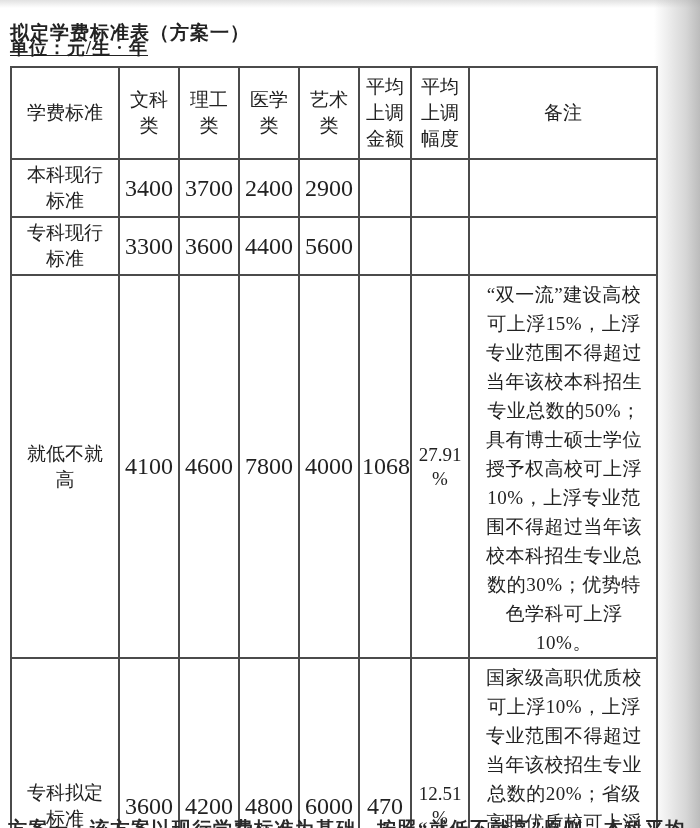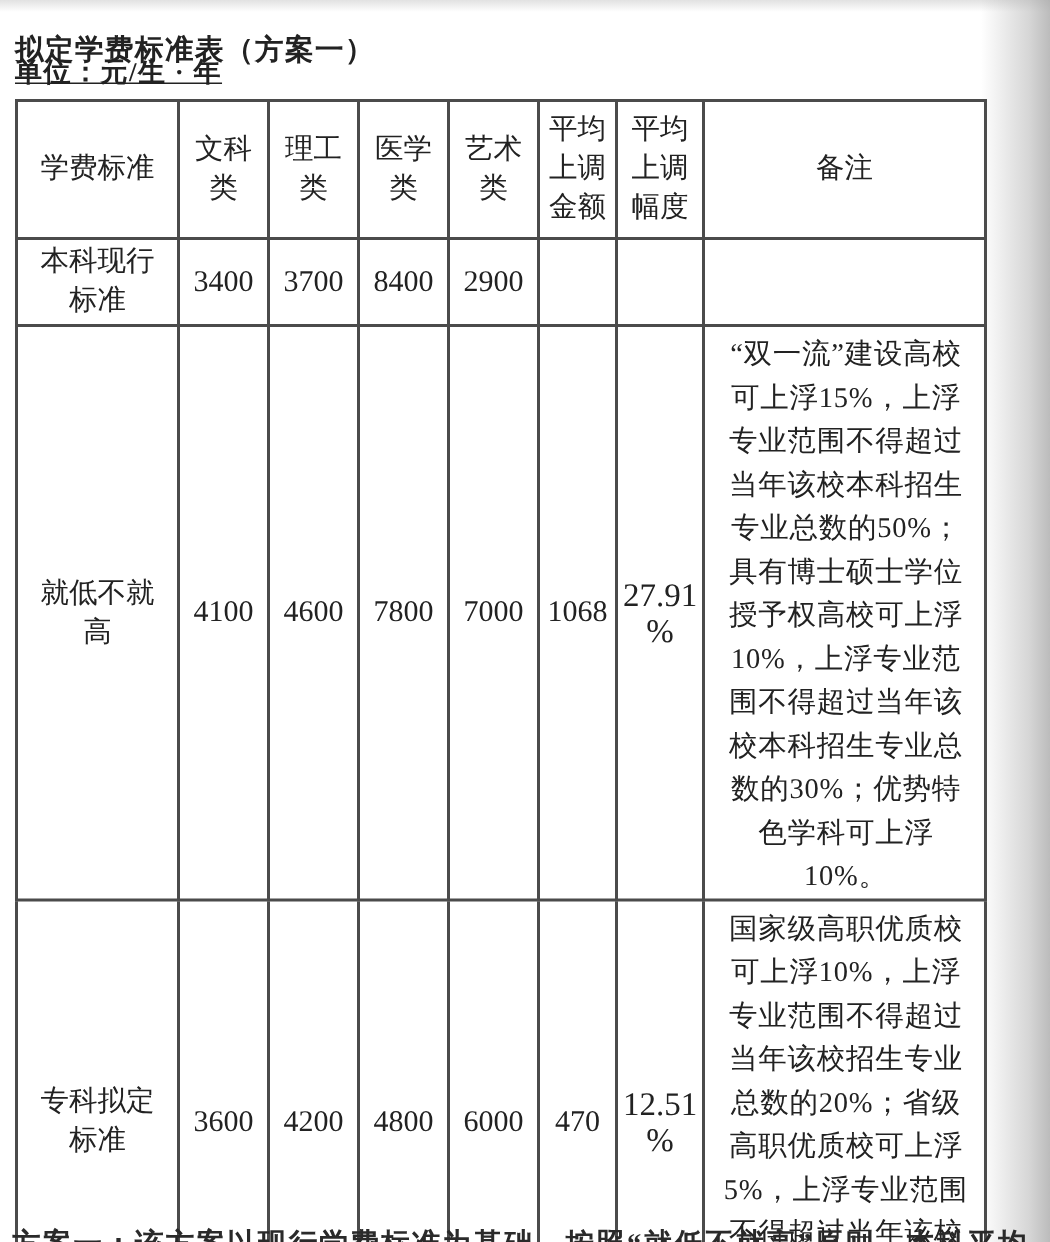--- a/index.html
+++ b/index.html
@@ -53,25 +53,25 @@
     font-size: 19px;
     line-height: 26px;
     padding: 2px 3px;
   }
   td.lbl {
     font-size: 19px;
     line-height: 26px;
     padding: 2px 10px;
   }
   td.num {
-    font-size: 20px;
+    font-size: 24px;
     padding: 2px 2px;
   }
   td.pct {
-    font-size: 22px;
+    font-size: 19px;
     line-height: 24px;
     white-space: pre-line;
     padding: 19px 2px;
   }
   td.remark {
     text-align: left;
     font-size: 19px;
     line-height: 29px;
     padding: 4px 7px 0 9px;
     letter-spacing: 0.5px;
@@ -116,32 +116,42 @@
       <th class="hdr">医学类</th>
       <th class="hdr">艺术类</th>
       <th class="hdr">平均上调金额</th>
       <th class="hdr">平均上调幅度</th>
       <th class="hdr">备注</th>
     </tr>
     <tr class="r-current">
       <td class="lbl">本科现行标准</td>
       <td class="num">3400</td>
       <td class="num">3700</td>
-      <td class="num">8400</td>
+      <td class="num">2400</td>
       <td class="num">2900</td>
+      <td class="num"></td>
+      <td class="pct"></td>
+      <td class="remark"></td>
+    </tr>
+    <tr class="r-current">
+      <td class="lbl">专科现行标准</td>
+      <td class="num">3300</td>
+      <td class="num">3600</td>
+      <td class="num">4400</td>
+      <td class="num">5600</td>
       <td class="num"></td>
       <td class="pct"></td>
       <td class="remark"></td>
     </tr>
     <tr class="r-bk">
       <td class="lbl">就低不就高</td>
       <td class="num">4100</td>
       <td class="num">4600</td>
       <td class="num">7800</td>
-      <td class="num">7000</td>
+      <td class="num">4000</td>
       <td class="num">1068</td>
       <td class="pct">27.91
 %</td>
       <td class="remark">“双一流”建设高校可上浮15%，上浮专业范围不得超过当年该校本科招生专业总数的50%；具有博士硕士学位授予权高校可上浮10%，上浮专业范围不得超过当年该校本科招生专业总数的30%；优势特色学科可上浮10%。</td>
     </tr>
     <tr class="r-zk">
       <td class="lbl">专科拟定标准</td>
       <td class="num">3600</td>
       <td class="num">4200</td>
       <td class="num">4800</td>

